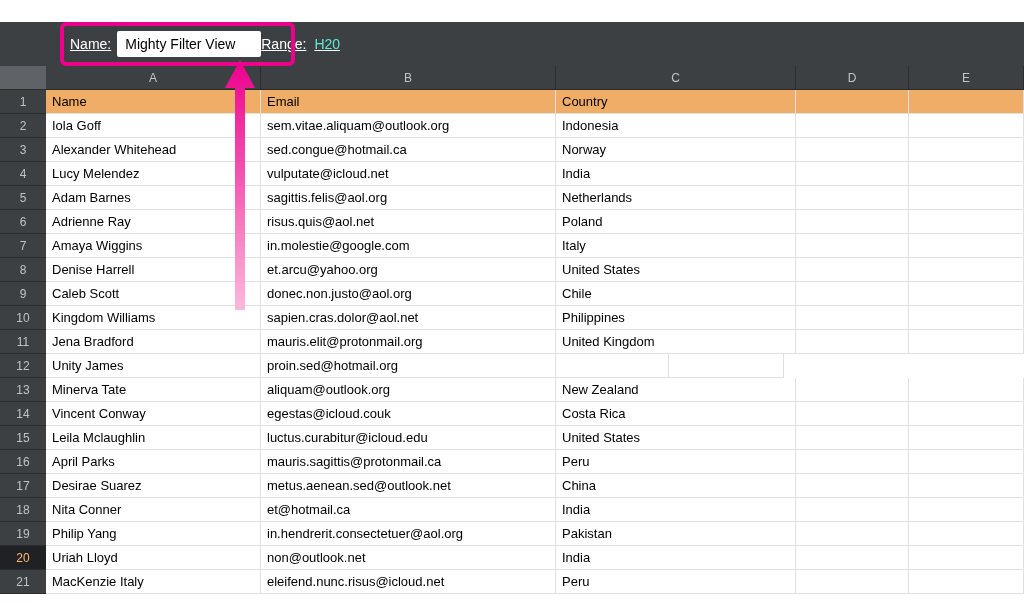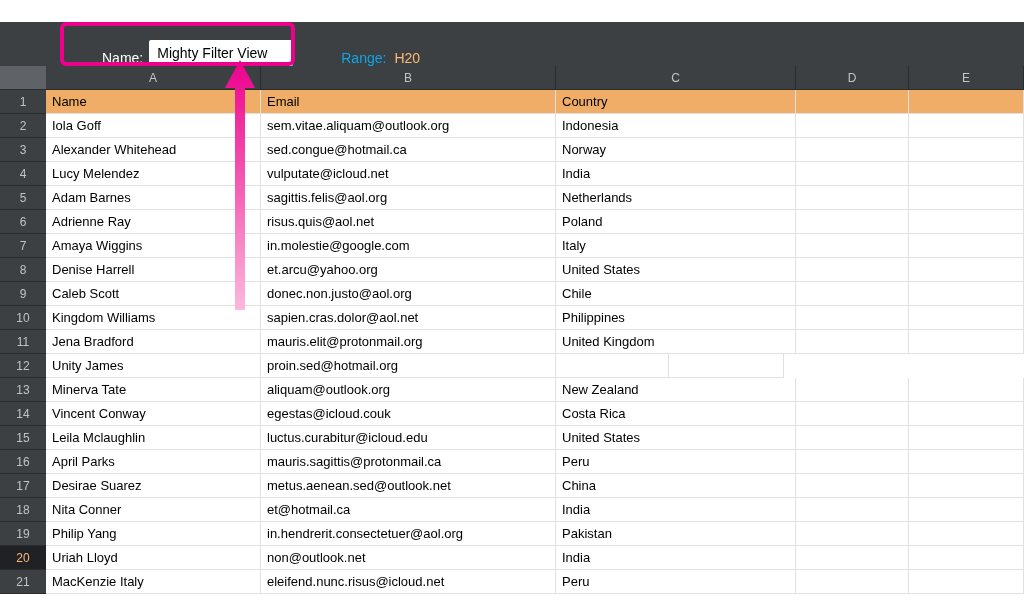--- a/index.html
+++ b/index.html
@@ -18,24 +18,25 @@
     }
     .top-white-strip {
       height: 22px;
       background: #fff;
     }
     .filter-bar {
       background: #3c4043;
       color: #fff;
       height: 44px;
       display: flex;
-      align-items: flex-end;
-      padding-left: 102px;
+      align-items: center;
+      padding-left: 70px;
       font-size: 14px;
       position: relative;
+      text-decoration: underline;
     }
     .highlight-box {
       position: absolute;
       left: 60px;
       top: 22px;
       width: 235px;
       height: 44px;
       border: 4px solid #ec008c;
       border-radius: 6px;
       pointer-events: none;
@@ -50,26 +51,25 @@
       background: #fff;
       color: #000;
       border: none;
       padding: 4px 8px;
       font-size: 14px;
       width: 144px;
       height: 26px;
       border-radius: 2px;
     }
     .range-label {
-      color: #0ea5e9;
-      margin-left: 48px;
+      color: #ffffff;
       margin-right: 8px;
     }
     .range-value {
-      color: #fdba74;
+      color: #5eead4;
     }
     .arrow-annotation {
       position: absolute;
       left: 225px;
       top: 60px;
       z-index: 99;
       pointer-events: none;
     }
     .sheet-container {
       display: flex;

